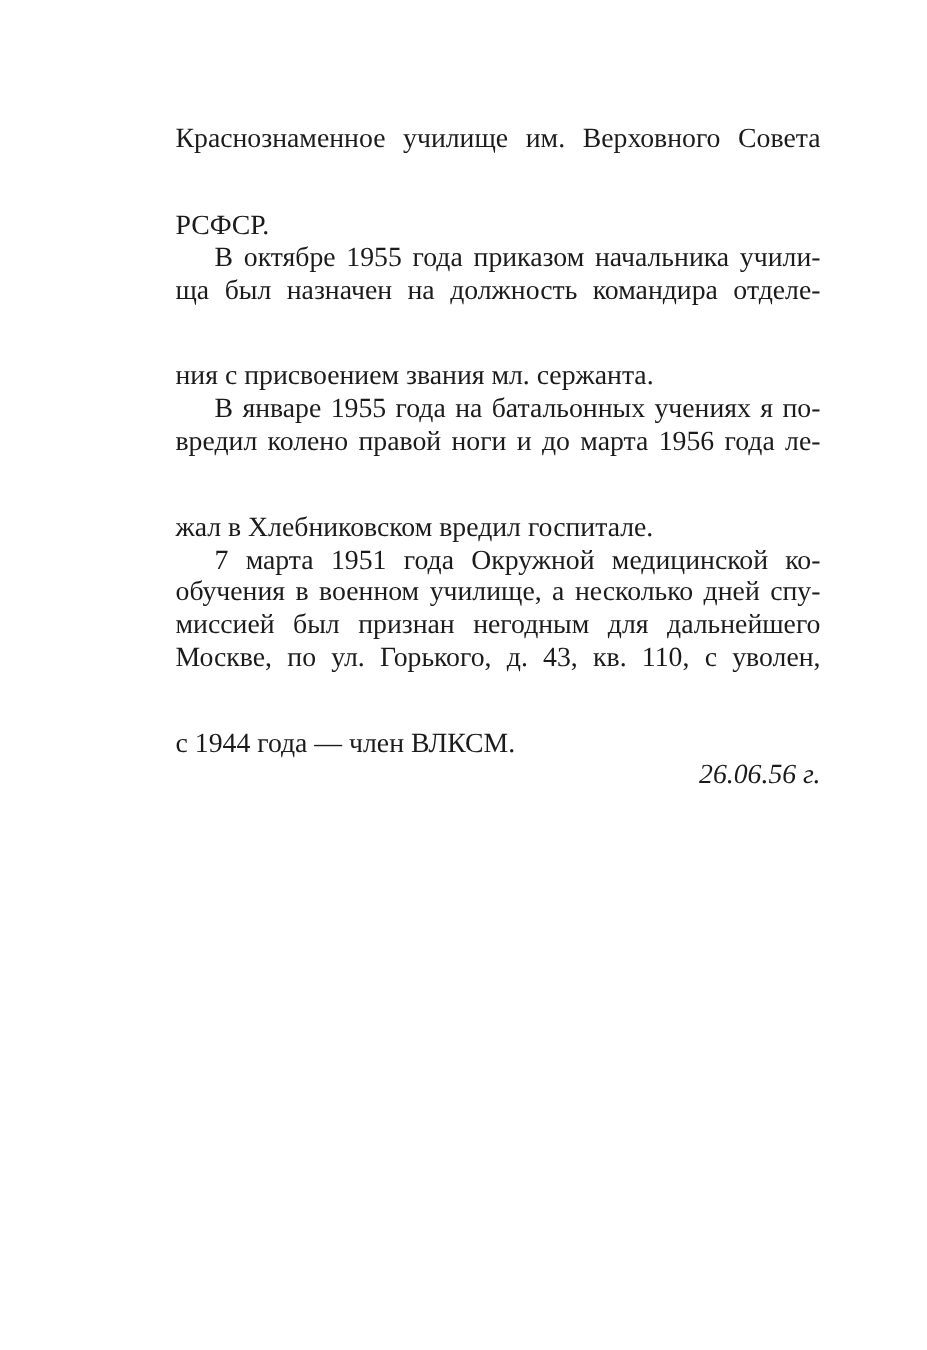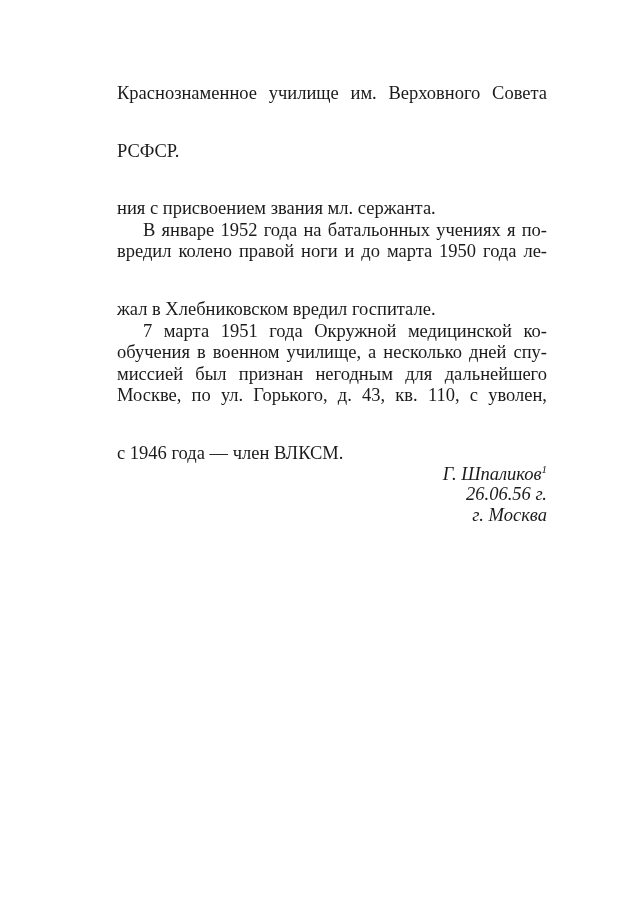--- a/index.html
+++ b/index.html
@@ -55,30 +55,30 @@
   }
 </style>
 </head>
 <body>
 
 <div class="page">
   <div class="text-block">
 
     <div class="line">Краснознаменное училище им. Верховного Совета</div>
     <div class="line noju">РСФСР.</div>
+    <div class="line indent">В октябре 1955 года приказом начальника учили-</div>
+    <div class="line">ща был назначен на должность командира отделе-</div>
     <div class="line noju">ния с присвоением звания мл. сержанта.</div>
-    <div class="line indent">В январе 1952 года на батальонных учениях я по-</div>
-    <div class="line">вредил колено правой ноги и до марта 1950 года ле-</div>
+    <div class="line indent">В январе 1955 года на батальонных учениях я по-</div>
+    <div class="line">вредил колено правой ноги и до марта 1956 года ле-</div>
     <div class="line noju">жал в Хлебниковском вредил госпитале.</div>
     <div class="line indent">7 марта 1951 года Окружной медицинской ко-</div>
     <div class="line">обучения в военном училище, а несколько дней спу-</div>
     <div class="line">миссией был признан негодным для дальнейшего</div>
     <div class="line">Москве, по ул. Горького, д. 43, кв. 110, с уволен,</div>
-    <div class="line noju">с 1946 года — член ВЛКСМ.</div>
+    <div class="line noju">с 1944 года — член ВЛКСМ.</div>
 
     <div class="signature">
-      <span class="sig-line"><span>Г. Шпаликов</span><sup class="footnote-sup">1</sup></span>
       <span class="sig-line">26.06.56 г.</span>
-      <span class="sig-line">г. Москва</span>
     </div>
 
   </div>
 </div>
 
 </body></html>

